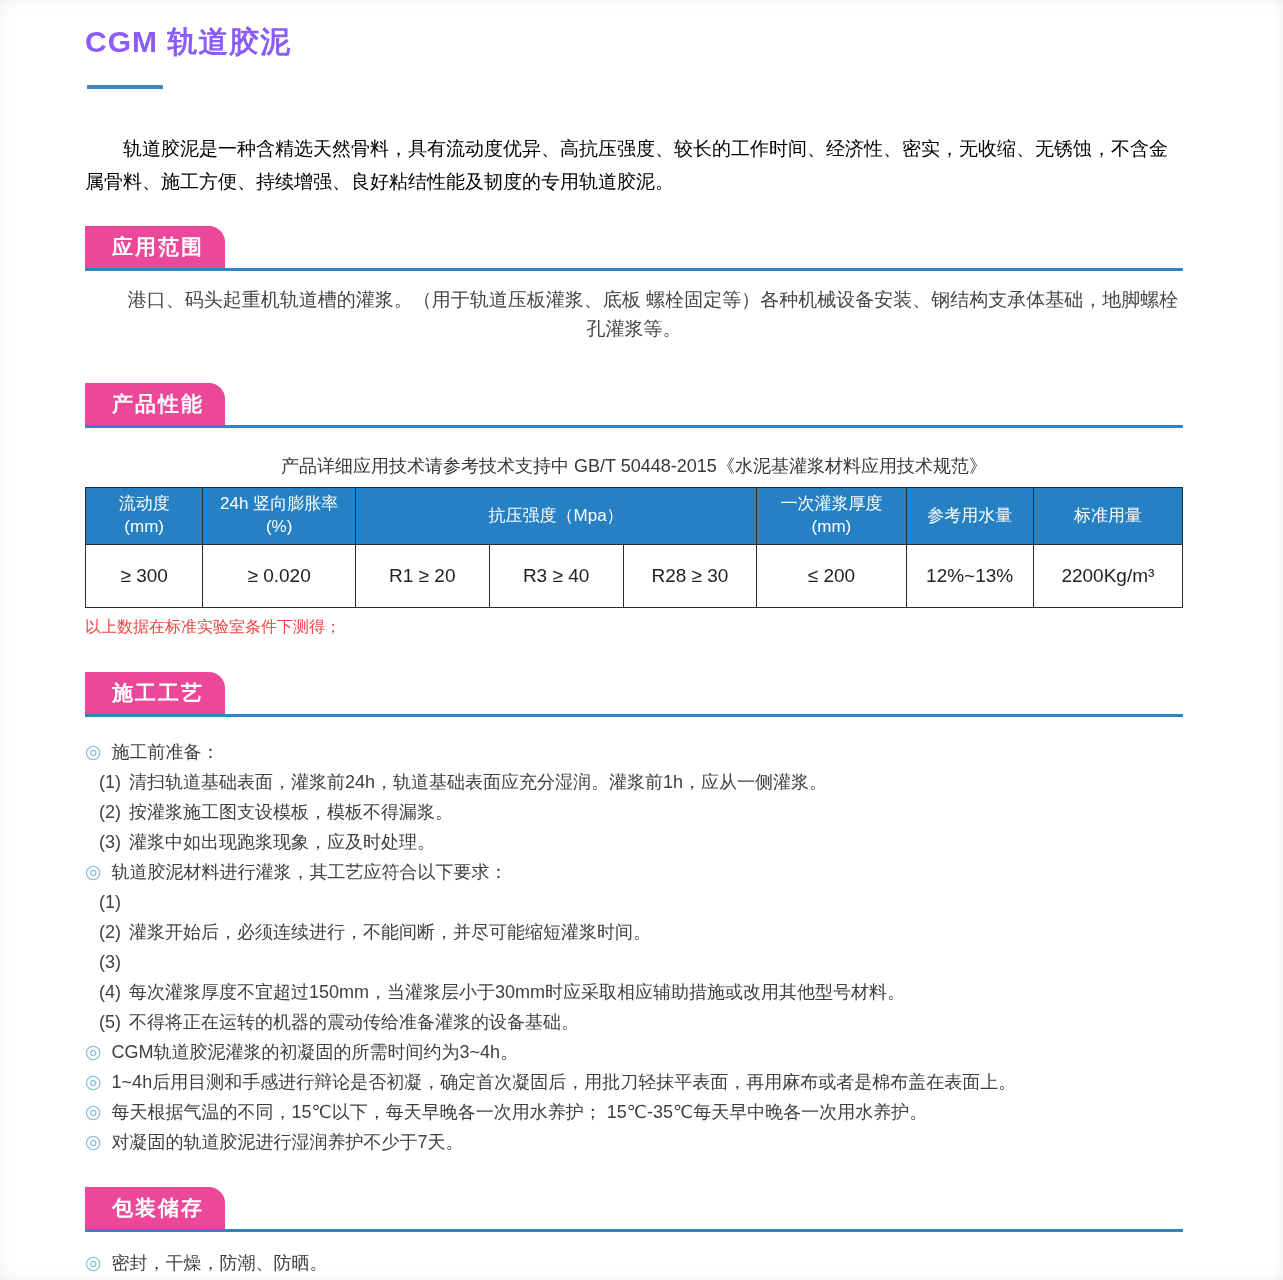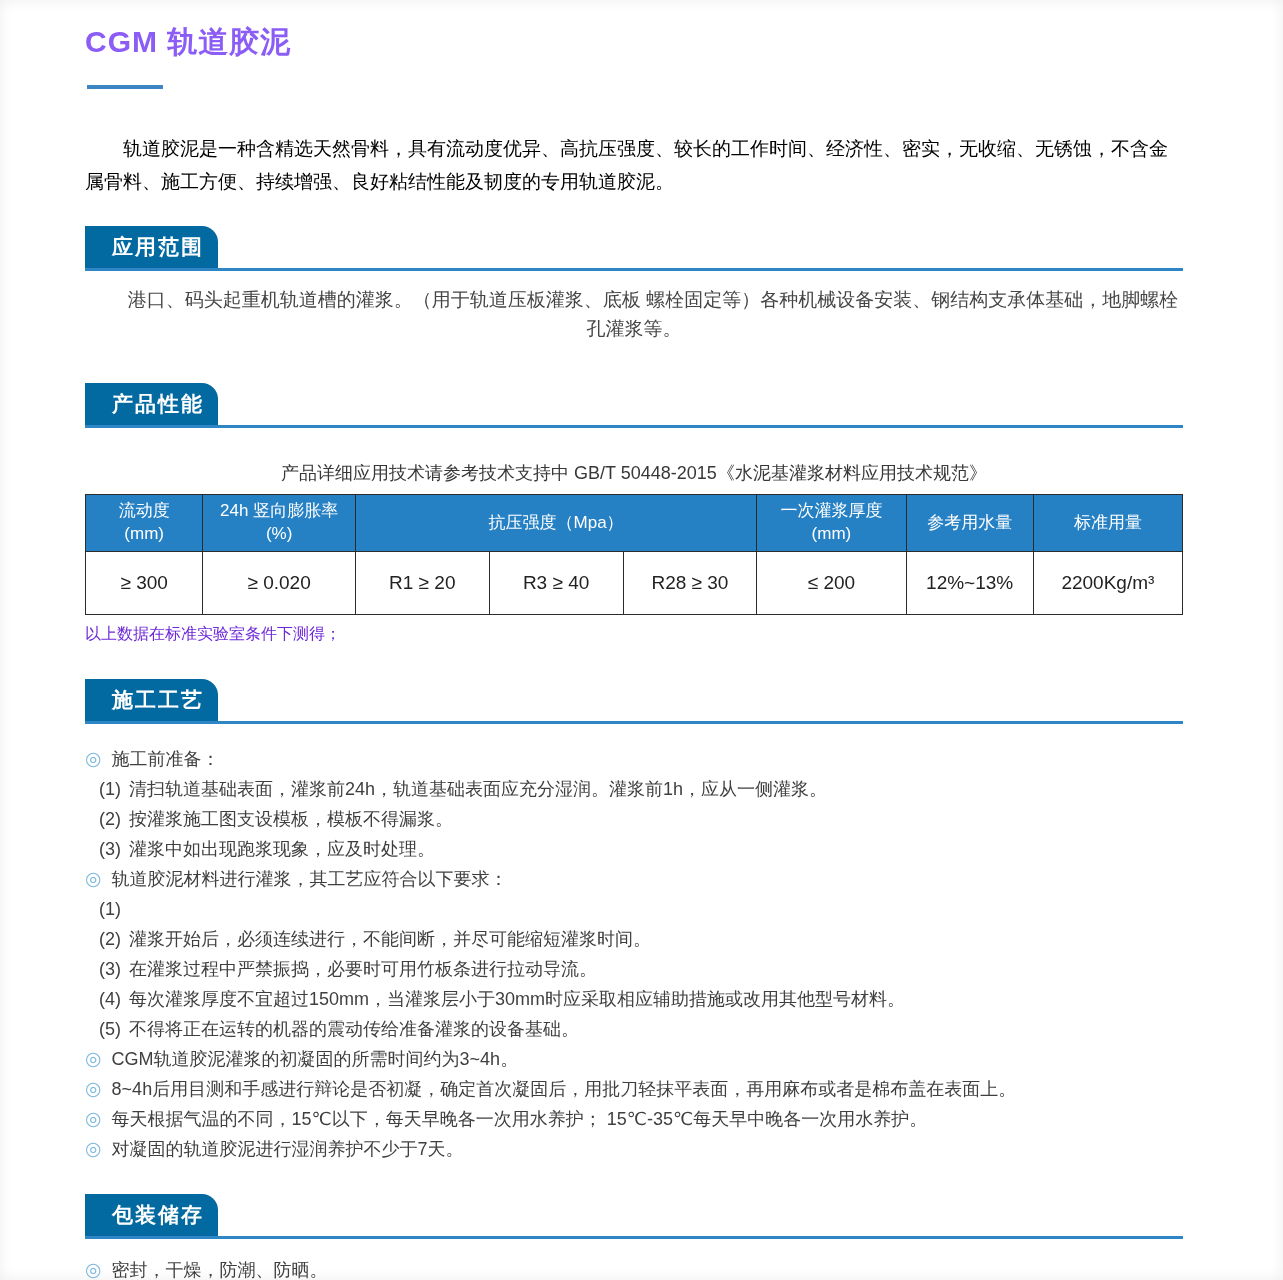--- a/index.html
+++ b/index.html
@@ -12,40 +12,40 @@
   }
   .page { padding:16px 100px 0 85px; }
 
   .title { font-size:30px; font-weight:700; color:#8b5cf6; letter-spacing:1px; margin-top:6px; }
   .title-rule { width:76px; height:4px; background:#3d86c4; margin-top:22px; margin-left:2px; }
 
   .intro { margin-top:44px; font-size:19px; line-height:1.72; color:#000000; text-indent:2em; }
 
   .section-head { border-bottom:3px solid #2e86c7; margin-top:28px; }
   .badge {
-    display:inline-block; background:#0369a1; color:#fff;
+    display:inline-block; background:#ec4899; color:#fff;
     font-size:21px; font-weight:700; letter-spacing:2px;
-    padding:7px 14px 7px 27px; border-radius:0 16px 0 0;
+    padding:7px 21px 7px 27px; border-radius:0 16px 0 0;
     vertical-align:bottom; margin-bottom:0;font-family:Liberation Serif, serif;
   }
   .sect-gap-lg { margin-top:40px; }
   .sect-gap-md { margin-top:34px; }
 
   .app-body { margin-top:15px; font-size:19px; color:#454545; text-indent:2em; line-height:1.5;text-align:center; }
 
-  .perf-note { margin-top:33px; text-align:center; font-size:18px; color:#383838; }
+  .perf-note { margin-top:26px; text-align:center; font-size:18px; color:#383838; }
 
   table.spec { width:100%; border-collapse:collapse; margin-top:9px; table-layout:fixed; }
   table.spec th, table.spec td { border:1px solid #2b2b2b; text-align:center; }
   table.spec th {
     background:#2681c4; color:#ffffff; font-weight:500;
     font-size:17px; line-height:1.35; padding:5px 3px; height:52px;
   }
   table.spec td { font-size:19px; color:#222; padding:20px 3px; height:50px; background:#fff; }
-  .footnote { margin-top:9px; font-size:16px; color:#6d28d9; }
+  .footnote { margin-top:9px; font-size:16px; color:#ef4444; }
 
   .ilist { margin-top:24px; }
   .li { display:flex; align-items:flex-start; font-size:18px; line-height:22px; margin-bottom:8px; color:#3f3f3f; }
   .li .ring { color:#7fb9dd; font-size:19px; line-height:22px; margin-right:10px; flex:0 0 auto; }
   .li.num { padding-left:14px; }
   .li .marker { flex:0 0 auto; margin-right:8px; }
   .pack-list { margin-top:20px; }
 </style>
 </head>
 <body>
@@ -139,37 +139,36 @@
     </div>
     <div class="li num">
       <span class="marker">(1)</span>
     </div>
     <div class="li num">
       <span class="marker">(2)</span>
       <span class="txt">灌浆开始后，必须连续进行，不能间断，并尽可能缩短灌浆时间。</span>
     </div>
     <div class="li num">
       <span class="marker">(3)</span>
-      <span class="txt">在灌浆过程中严禁振捣，必要时可用竹板条进行拉动导流。</span>
     </div>
     <div class="li num">
       <span class="marker">(4)</span>
       <span class="txt">每次灌浆厚度不宜超过150mm，当灌浆层小于30mm时应采取相应辅助措施或改用其他型号材料。</span>
     </div>
     <div class="li num">
       <span class="marker">(5)</span>
       <span class="txt">不得将正在运转的机器的震动传给准备灌浆的设备基础。</span>
     </div>
     <div class="li bullet">
       <span class="ring">◎</span>
       <span class="txt">CGM轨道胶泥灌浆的初凝固的所需时间约为3~4h。</span>
     </div>
     <div class="li bullet">
       <span class="ring">◎</span>
-      <span class="txt">8~4h后用目测和手感进行辩论是否初凝，确定首次凝固后，用批刀轻抹平表面，再用麻布或者是棉布盖在表面上。</span>
+      <span class="txt">1~4h后用目测和手感进行辩论是否初凝，确定首次凝固后，用批刀轻抹平表面，再用麻布或者是棉布盖在表面上。</span>
     </div>
     <div class="li bullet">
       <span class="ring">◎</span>
       <span class="txt">每天根据气温的不同，15℃以下，每天早晚各一次用水养护； 15℃-35℃每天早中晚各一次用水养护。</span>
     </div>
     <div class="li bullet">
       <span class="ring">◎</span>
       <span class="txt">对凝固的轨道胶泥进行湿润养护不少于7天。</span>
     </div>
   </div>

